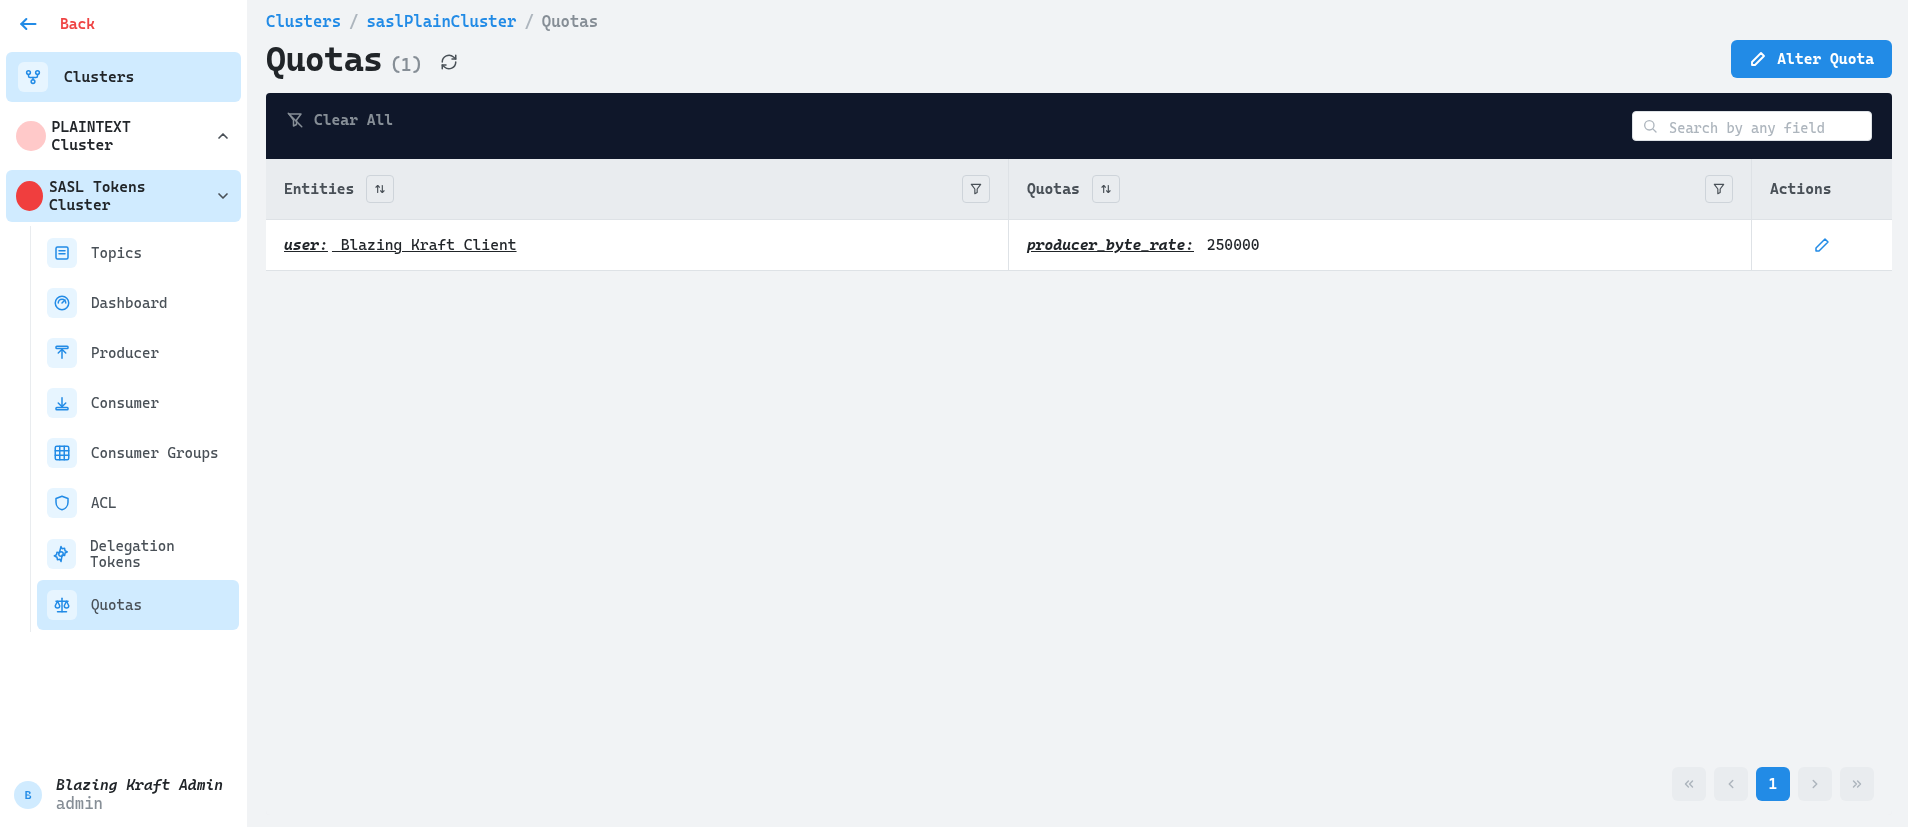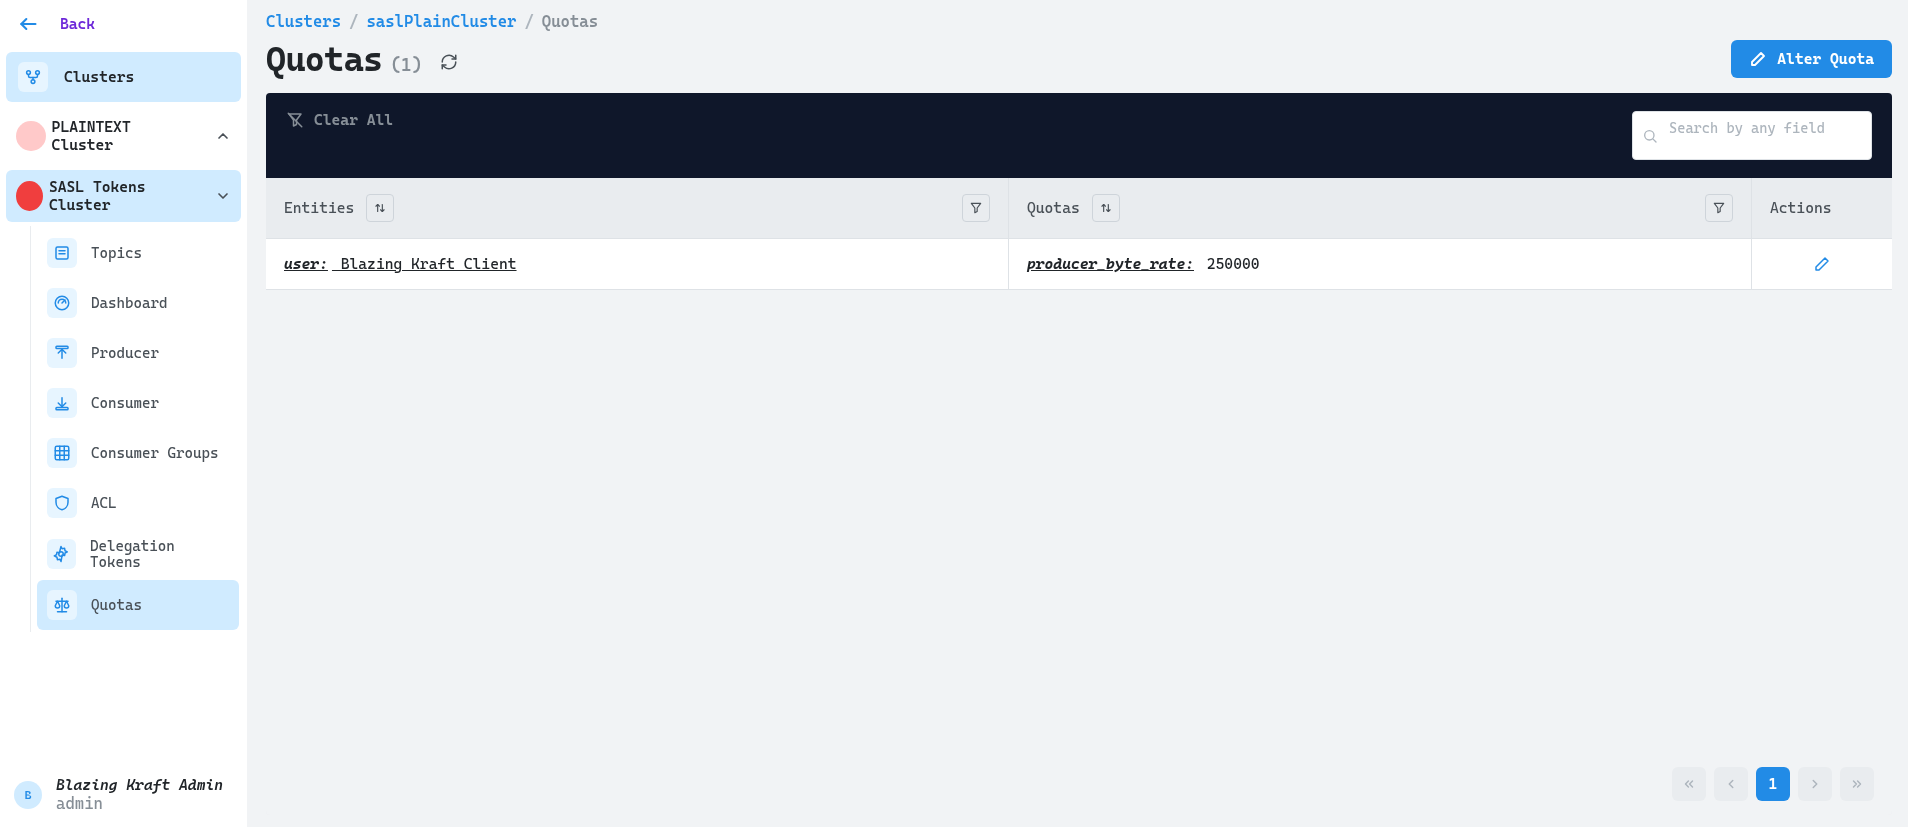--- a/index.html
+++ b/index.html
@@ -20,21 +20,21 @@
       border-right: 1px solid #f1f3f5;
     }
     .sidebar-back {
       display: flex; align-items: center; gap: 18px;
       padding: 10px 14px; cursor: pointer;
     }
     .sidebar-back .icon-box {
       width: 28px; height: 28px; display: flex; align-items: center; justify-content: center;
       color: #228be6;
     }
-    .sidebar-back-label { font-weight: 600; font-size: 15px; color: #6d28d9; }
+    .sidebar-back-label { font-weight: 600; font-size: 15px; color: #ef4444; }
     .sidebar-section { padding: 4px 6px; }
     .sidebar-item, .cluster-item, .subitem {
       display: flex; align-items: center; gap: 16px;
       border-radius: 6px; cursor: pointer;
     }
     .sidebar-item { padding: 10px 12px; }
     .sidebar-item.active { background: #d0ebff; }
     .sidebar-item .icon-box {
       width: 30px; height: 30px; border-radius: 6px;
       display: flex; align-items: center; justify-content: center;
@@ -101,32 +101,32 @@
     .toolbar { display: flex; align-items: flex-start; justify-content: space-between; padding: 18px 20px; background: #0f172a; border-radius: 4px 4px 0 0; }
     .clear-btn {
       display: flex; align-items: center; gap: 10px;
       background: transparent; border: none; color: #868e96;
       font-weight: 700; font-size: 15px; cursor: not-allowed;
       font-family: inherit;
     }
     .search-wrap { position: relative; }
     .search-input {
       background: #fff; border: 1px solid #dee2e6; border-radius: 4px;
-      padding: 8px 12px 23px 36px; width: 240px;
+      padding: 8px 12px 4px 36px; width: 240px;
       font-family: inherit; font-size: 14px; color: #495057;
     }
     .search-input::placeholder { color: #adb5bd; }
     .search-icon { position: absolute; left: 10px; top: 50%; transform: translateY(-50%); color: #adb5bd; }
 
     .thead { display: flex; border-bottom: 1px solid #dee2e6; }
     .th, .td {
       padding: 16px 18px; display: flex; align-items: center; gap: 12px;
       border-right: 1px solid #dee2e6;
     }
-    .th { font-weight: 400; font-size: 15px; color: #495057; justify-content: space-between; gap: 45px; }
+    .th { font-weight: 700; font-size: 15px; color: #495057; justify-content: space-between; gap: 45px; }
     .th-inner { display: flex; align-items: center; gap: 12px; }
     .col-entities { flex: 1 1 45%; }
     .col-quotas { flex: 1 1 45%; }
     .col-actions { flex: 0 0 140px; border-right: none; justify-content: center; }
     .th.col-actions { justify-content: flex-start; }
     .sq-btn {
       width: 28px; height: 28px; border: 1px solid #ced4da;
       border-radius: 4px; display: flex; align-items: center; justify-content: center;
       cursor: pointer; color: #495057; background: transparent;
     }

